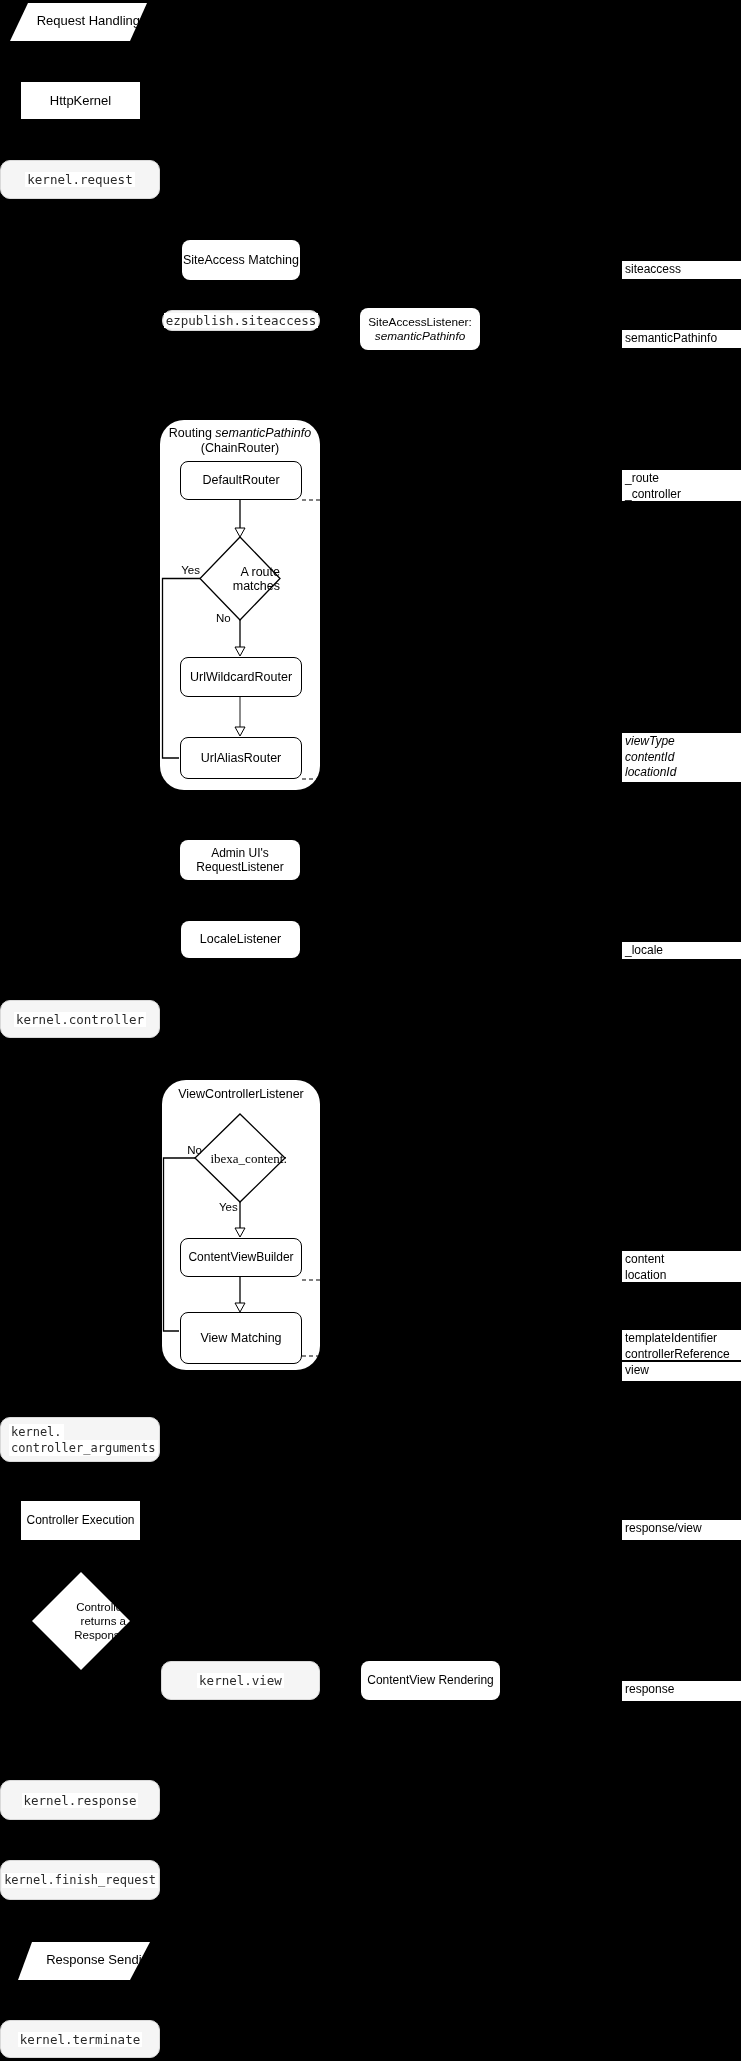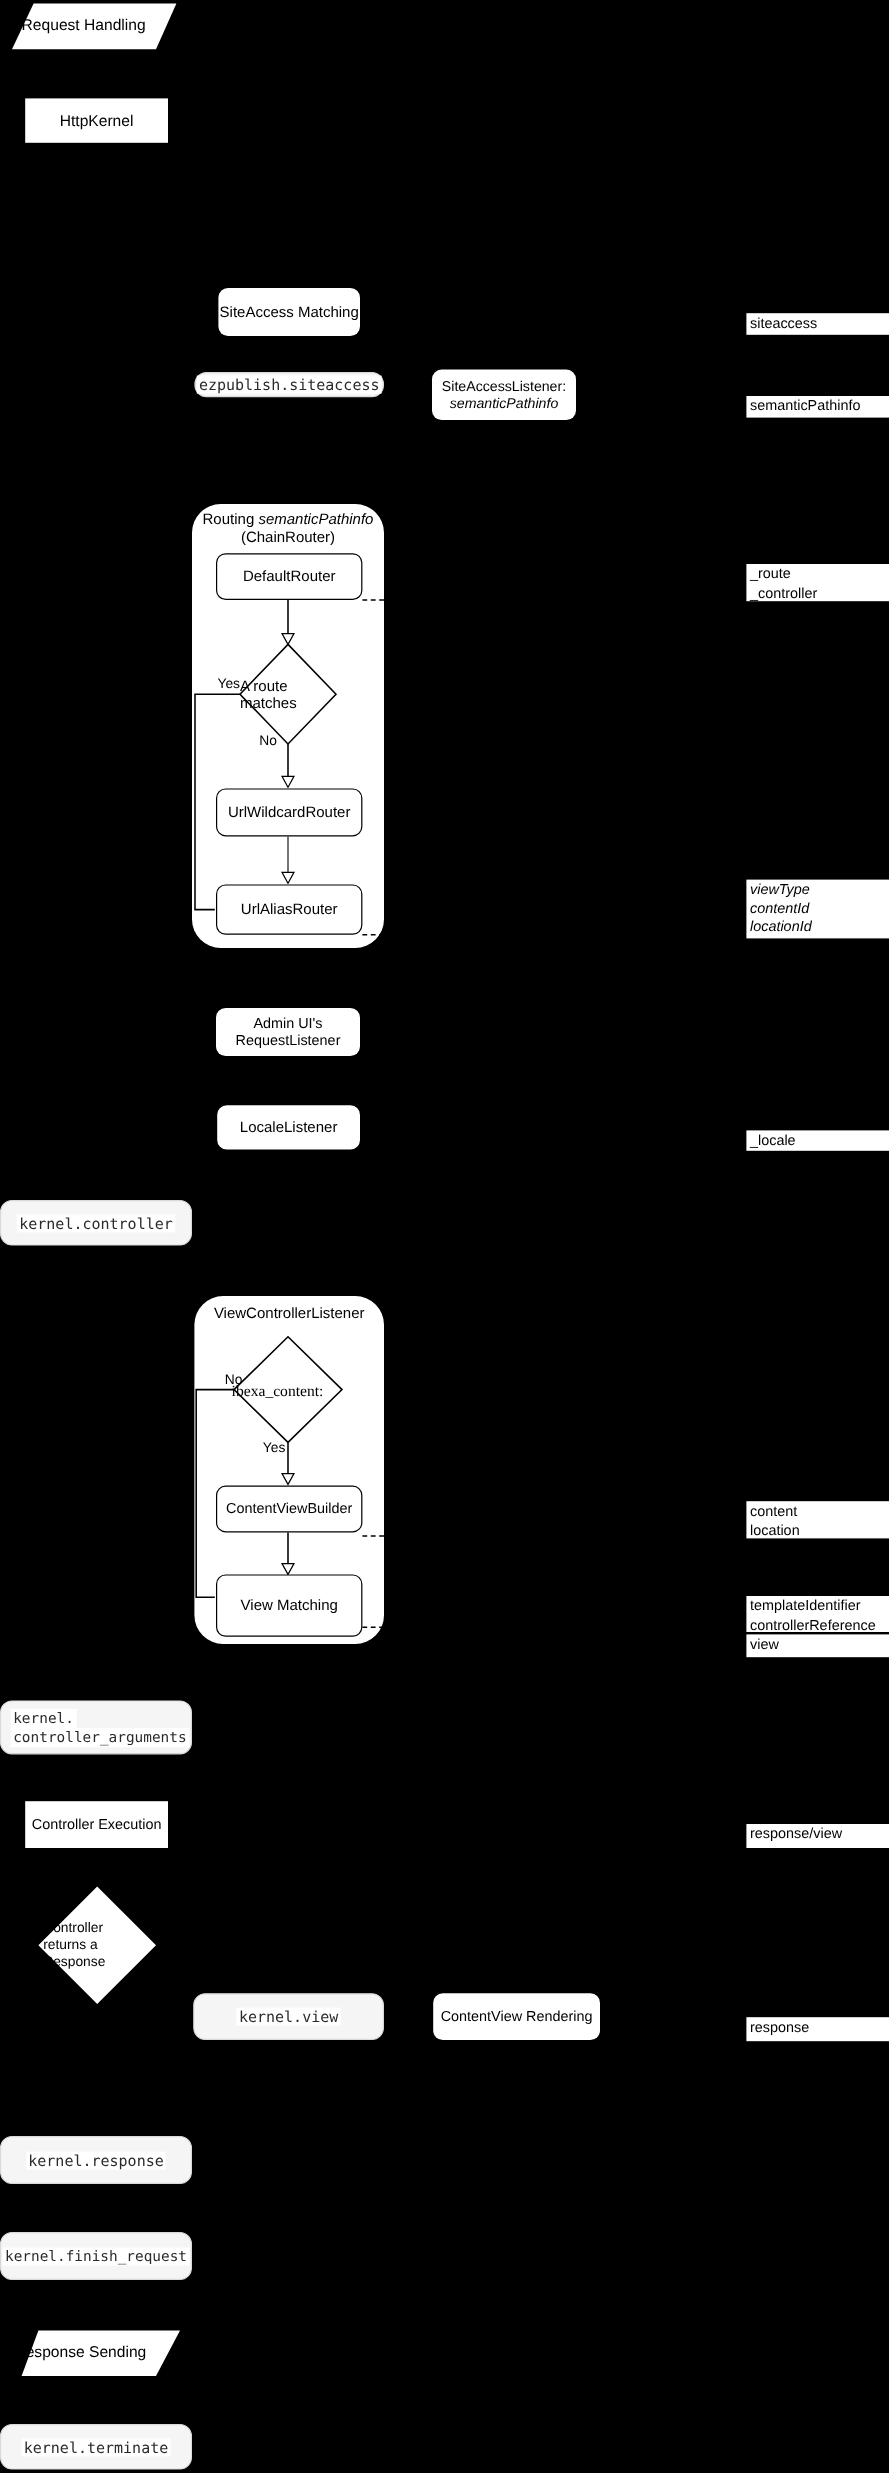--- a/index.html
+++ b/index.html
@@ -13,21 +13,21 @@
   .inner-box{background:#fff;border:1px solid #000;border-radius:8px;}
   .event{background:#f5f5f5;border:1px solid #d9d9d9;border-radius:10px;
          font-family:"DejaVu Sans Mono","Liberation Mono",monospace;font-size:12.5px;color:#2b2b2b;}
   .event .hl{background:#fff;padding:0 2px;white-space:nowrap;}
   .container{position:absolute;background:#fff;border-radius:24px;z-index:1;}
   .ctitle{position:absolute;z-index:3;text-align:center;font-size:12.5px;line-height:15px;}
   .sidelabel{position:absolute;left:622px;width:119px;background:#fff;z-index:3;
              font-size:12px;line-height:15.5px;padding:1px 0 1px 3px;box-sizing:border-box;text-align:left;}
   .sidelabel div{white-space:nowrap;}
   .branch{position:absolute;z-index:4;font-size:11.5px;line-height:12px;}
-  .dtext{position:absolute;z-index:4;text-align:left;background:transparent;}
+  .dtext{position:absolute;z-index:4;text-align:right;background:transparent;}
   .serif{font-family:"Liberation Serif",serif;font-size:13px;}
   .it{font-style:italic;}
   .small{font-size:11.5px;line-height:14px;}
 </style>
 </head>
 <body>
 
 <div class="stage">
 
   <div class="container" style="left:160px;top:420px;width:160px;height:370px;"></div>
@@ -60,20 +60,23 @@
     <polygon points="235,1303 245,1303 240,1312" fill="#fff" stroke="#000" stroke-width="1"></polygon>
     <polyline points="195,1158 163.5,1158 163.5,1331 179,1331" fill="none" stroke="#000" stroke-width="1.3"></polyline>
     <line x1="302" y1="1280" x2="321" y2="1280" stroke="#000" stroke-width="1.2" stroke-dasharray="4 3"></line>
     <line x1="302" y1="1356" x2="321" y2="1356" stroke="#000" stroke-width="1.2" stroke-dasharray="4 3"></line>
   </svg>
 
   <div class="dtext" style="left:18px;top:13px;width:122px;font-size:13px;">Request Handling</div>
 
   <div class="node white-sharp" style="left:21px;top:82px;width:119px;height:37px;font-size:13px;">HttpKernel</div>
 
+  <div class="node event" style="left:0;top:160px;width:160px;height:39px;">
+    <span class="hl">kernel.request</span>
+  </div>
 
   <div class="node white-round" style="left:182px;top:240px;width:118px;height:40px;">SiteAccess Matching</div>
 
   <div class="node event" style="left:162px;top:310px;width:158px;height:21px;">
     <span class="hl">ezpublish.siteaccess</span>
   </div>
 
   <div class="node white-round" style="left:360px;top:308px;width:120px;height:42px;font-size:11.8px;line-height:14.5px;">
     <span>SiteAccessListener:</span>
     <span class="it">semanticPathinfo</span>
@@ -138,21 +141,21 @@
   <div class="node white-round" style="left:361px;top:1661px;width:139px;height:39px;font-size:12px;">ContentView Rendering</div>
 
   <div class="node event" style="left:0;top:1780px;width:160px;height:40px;">
     <span class="hl">kernel.response</span>
   </div>
 
   <div class="node event" style="left:0;top:1860px;width:160px;height:40px;font-size:12px;">
     <span class="hl">kernel.finish_request</span>
   </div>
 
-  <div class="dtext" style="left:12px;top:1952px;width:116px;font-size:13px;">Response Sending</div>
+  <div class="dtext" style="left:40px;top:1952px;width:116px;font-size:13px;">Response Sending</div>
 
   <div class="node event" style="left:0;top:2020px;width:160px;height:38px;">
     <span class="hl">kernel.terminate</span>
   </div>
 
   <div class="sidelabel" style="top:261px;height:18px;">
     <div>siteaccess</div>
   </div>
   <div class="sidelabel" style="top:330px;height:18px;">
     <div>semanticPathinfo</div>

